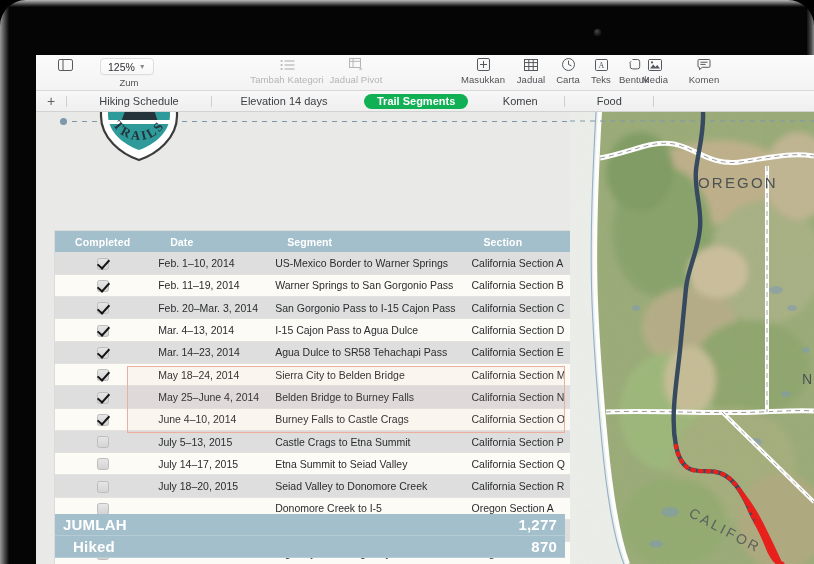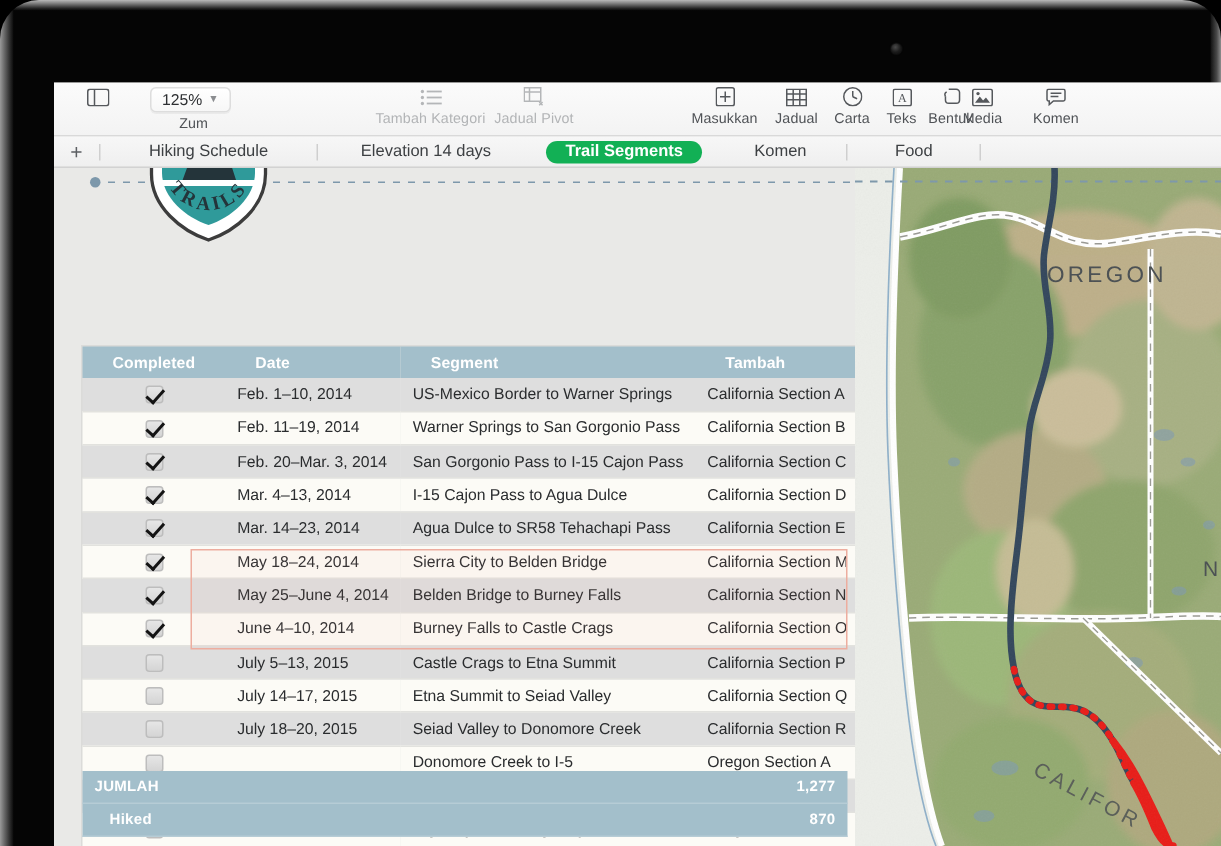--- a/index.html
+++ b/index.html
@@ -202,21 +202,21 @@
 
   
   #footer {
     position: absolute; left: 19px; top: 402px; width: 510px;
   }
   .frow {
     display: flex; align-items: center;
     height: 22px;
     background: #a3bfcb;
     color: #ffffff;
-    font-size: 10px; font-weight: bold;
+    font-size: 15px; font-weight: bold;
     padding: 0 8px;
     border-bottom: 1px solid #b6ccd5;
     letter-spacing: .2px;
   }
   .frow .fval { margin-left: auto; }
 
   
   #map {
     position: absolute; left: 534px; top: 0; width: 244px; height: 452px;
     overflow: hidden;
@@ -384,21 +384,21 @@
           <textPath href="#arcpath" startOffset="50%" text-anchor="middle">TRAILS</textPath>
         </text>
       </svg>
 
       <table id="table">
         <thead>
           <tr>
             <th class="c-done" style="background: rgb(163, 191, 203);">Completed</th>
             <th class="c-date" style="background: rgb(163, 191, 203);">Date</th>
             <th class="c-seg" style="background: rgb(163, 191, 203);">Segment</th>
-            <th class="c-sect" style="background: rgb(163, 191, 203);">Tambah</th>
+            <th class="c-sect" style="background: rgb(163, 191, 203);">Section</th>
             <th class="c-dist" style="background: rgb(163, 191, 203);">Distance</th>
           </tr>
         </thead>
         <tbody id="tbody">
             <tr>
               <td class="c-done"><span class="chk on"></span></td>
               <td class="c-date">Feb. 1–10, 2014</td>
               <td class="c-seg">US-Mexico Border to Warner Springs</td>
               <td class="c-sect">California Section A</td>
               <td class="c-dist">110</td>

